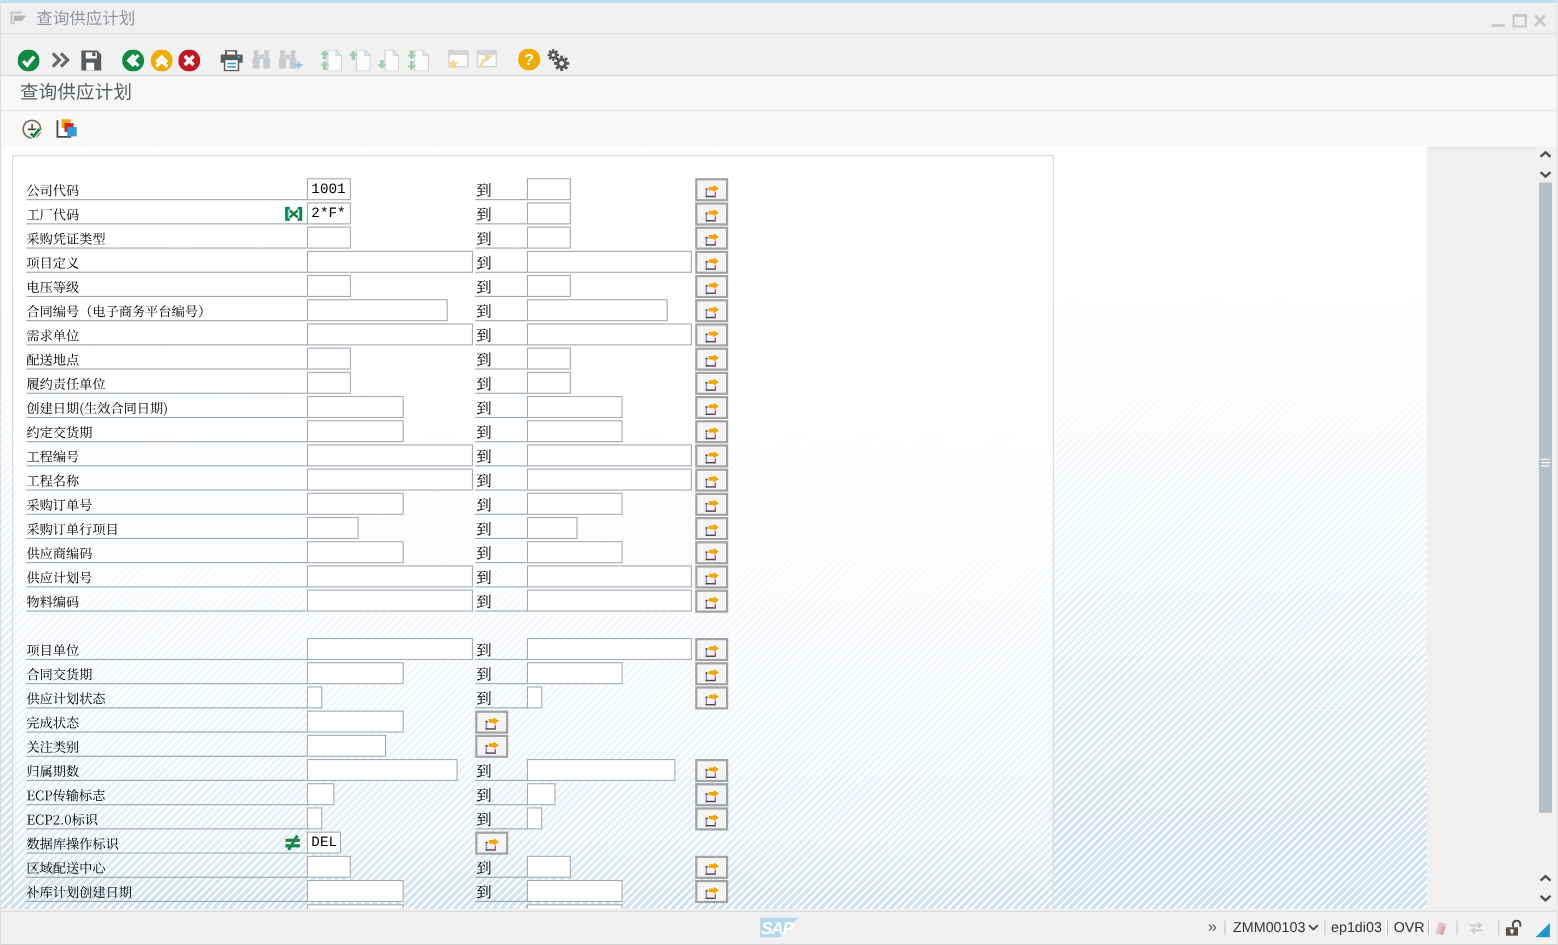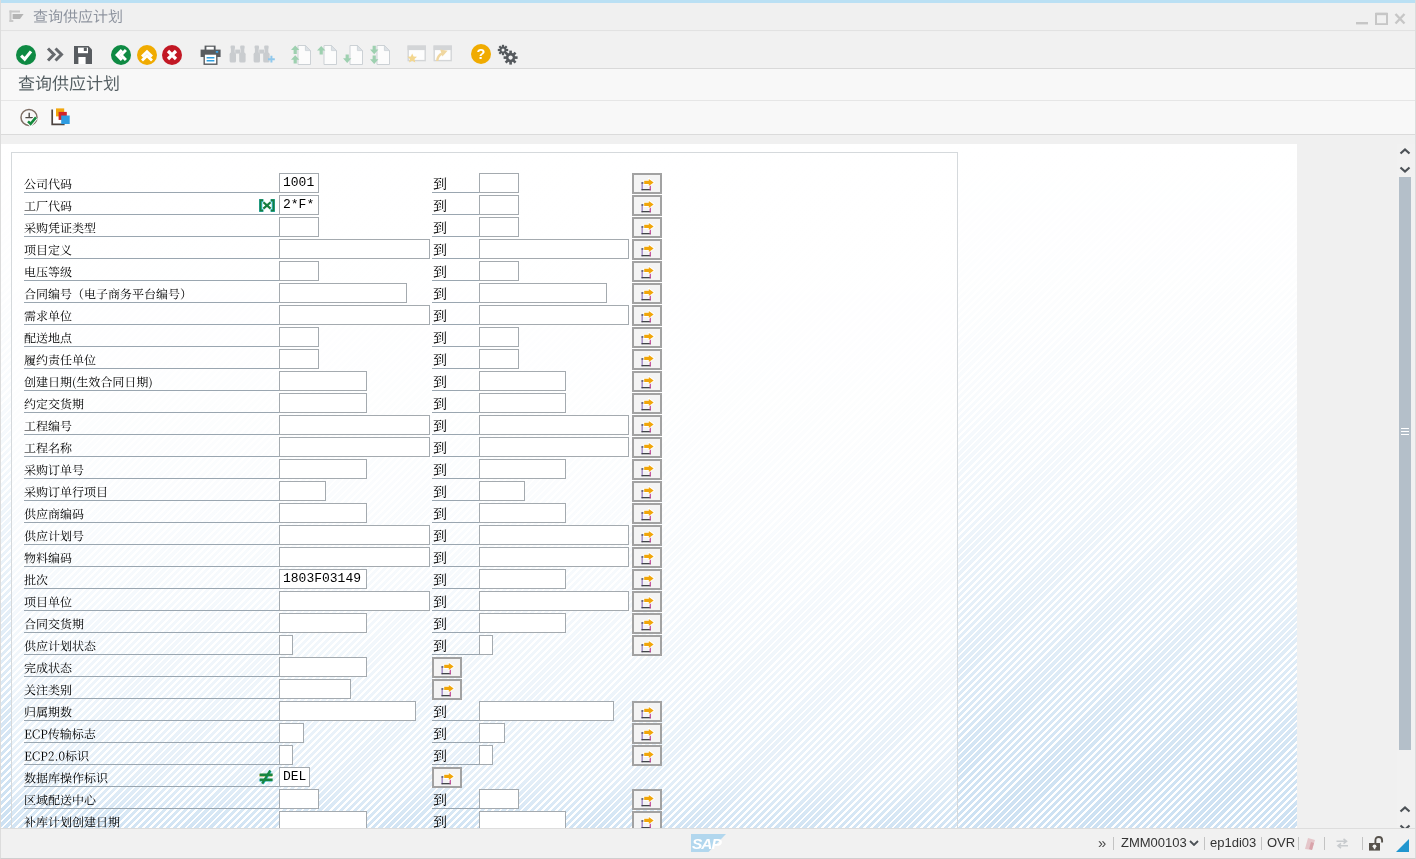--- a/index.html
+++ b/index.html
@@ -4,21 +4,21 @@
 html,body{width:1416px;height:859px;overflow:hidden;background:#f0f0f0;
  font-family:"Liberation Sans",sans-serif}
 #win{position:absolute;left:0;top:0;width:1416px;height:859px;overflow:hidden;
  border-left:1px solid #dcdcdc;border-right:1px solid #dcdcdc;border-bottom:1px solid #cfcfcf}
 .abs{position:absolute}
 #topstrip{left:0;top:0;width:1416px;height:3px;background:#bae0f4}
 #titlebar{left:0;top:3px;width:1416px;height:28px;background:#f0f0f0;border-bottom:1px solid #e2e2e2}
 #toolbar{left:0;top:32px;width:1416px;height:37px;background:#f1f1f1;border-bottom:1px solid #d9d9d9}
 #hdrband{left:0;top:69px;width:1416px;height:32px;background:#f8f8f8;border-bottom:1px solid #e6e6e6}
 #appband{left:0;top:101px;width:1416px;height:34px;background:#f8f8f8;border-bottom:1px solid #dbdbdb}
-#content{left:0;top:144px;width:1296px;height:693px;
+#content{left:0;top:133px;width:1296px;height:693px;
  background:
   linear-gradient(180deg,rgba(255,255,255,1) 0%,rgba(255,255,255,.97) 18%,rgba(255,255,255,.88) 36%,
    rgba(255,255,255,.68) 55%,rgba(255,255,255,.38) 75%,rgba(255,255,255,.12) 90%,rgba(255,255,255,.03) 100%),
   repeating-linear-gradient(135deg,#cbe0f2 0px,#cbe0f2 3.1px,#fff 3.1px,#fff 5px)}
 #panel{left:10px;top:8px;width:947px;height:685px;background:linear-gradient(180deg,rgba(255,255,255,.8) 0%,rgba(255,255,255,.68) 50%,rgba(255,255,255,.52) 80%,rgba(255,255,255,.45) 91%,rgba(255,255,255,.02) 100%);
  border:1px solid #d5d9dc;border-bottom:none;overflow:hidden}
 .row{position:absolute;left:0;width:945px;height:22px}
 .ul{position:absolute;top:20px;height:1px;background:#9aa6b0}
 .inp{position:absolute;top:1px;height:20px;background:#fff;border:1px solid #a4aaaf;
  font-family:"Liberation Mono",monospace;font-size:13px;line-height:18px;padding-left:3px;color:#000}
@@ -662,42 +662,20 @@
               </g>
             </svg></div>
           <div class="inp" style="left:267px;width:151px"></div>
           <div class="ul" style="left:420px;width:48px"></div>
           <div class="daosvg"><svg width="15.0" height="21.0" style="overflow:visible">
               <g fill="#000" transform="translate(0,17) scale(0.014000,-0.014000)">
                 <use href="#r5230" x="0"></use>
               </g>
             </svg></div>
           <div class="inp" style="left:467px;width:150px"></div>
-          <div class="msel" style="left:620px">
-            <svg style="position:absolute;left:6px;top:3px" width="15" height="13">
-              <use href="#icoMsel"></use>
-            </svg>
-          </div>
-        </div>
-<div class="row" style="top:415px">
-          <div class="ul" style="left:12px;width:256px"></div>
-          <div class="lblsvg" style="top:6px"><svg width="25.0" height="18.0" style="overflow:visible">
-              <g fill="#000" transform="translate(0,10.5) scale(0.012000,-0.012000)">
-                <use href="#r6279" x="0"></use>
-                <use href="#r6b21" x="1000"></use>
-              </g>
-            </svg></div>
-          <div class="inp" style="left:267px;width:88px">1803F03149</div>
-          <div class="ul" style="left:420px;width:48px"></div>
-          <div class="daosvg"><svg width="15.0" height="21.0" style="overflow:visible">
-              <g fill="#000" transform="translate(0,17) scale(0.014000,-0.014000)">
-                <use href="#r5230" x="0"></use>
-              </g>
-            </svg></div>
-          <div class="inp" style="left:467px;width:87px"></div>
           <div class="msel" style="left:620px">
             <svg style="position:absolute;left:6px;top:3px" width="15" height="13">
               <use href="#icoMsel"></use>
             </svg>
           </div>
         </div>
 <div class="row" style="top:437px">
           <div class="ul" style="left:12px;width:256px"></div>
           <div class="lblsvg" style="top:6px"><svg width="49.0" height="18.0" style="overflow:visible">
               <g fill="#000" transform="translate(0,10.5) scale(0.012000,-0.012000)">

